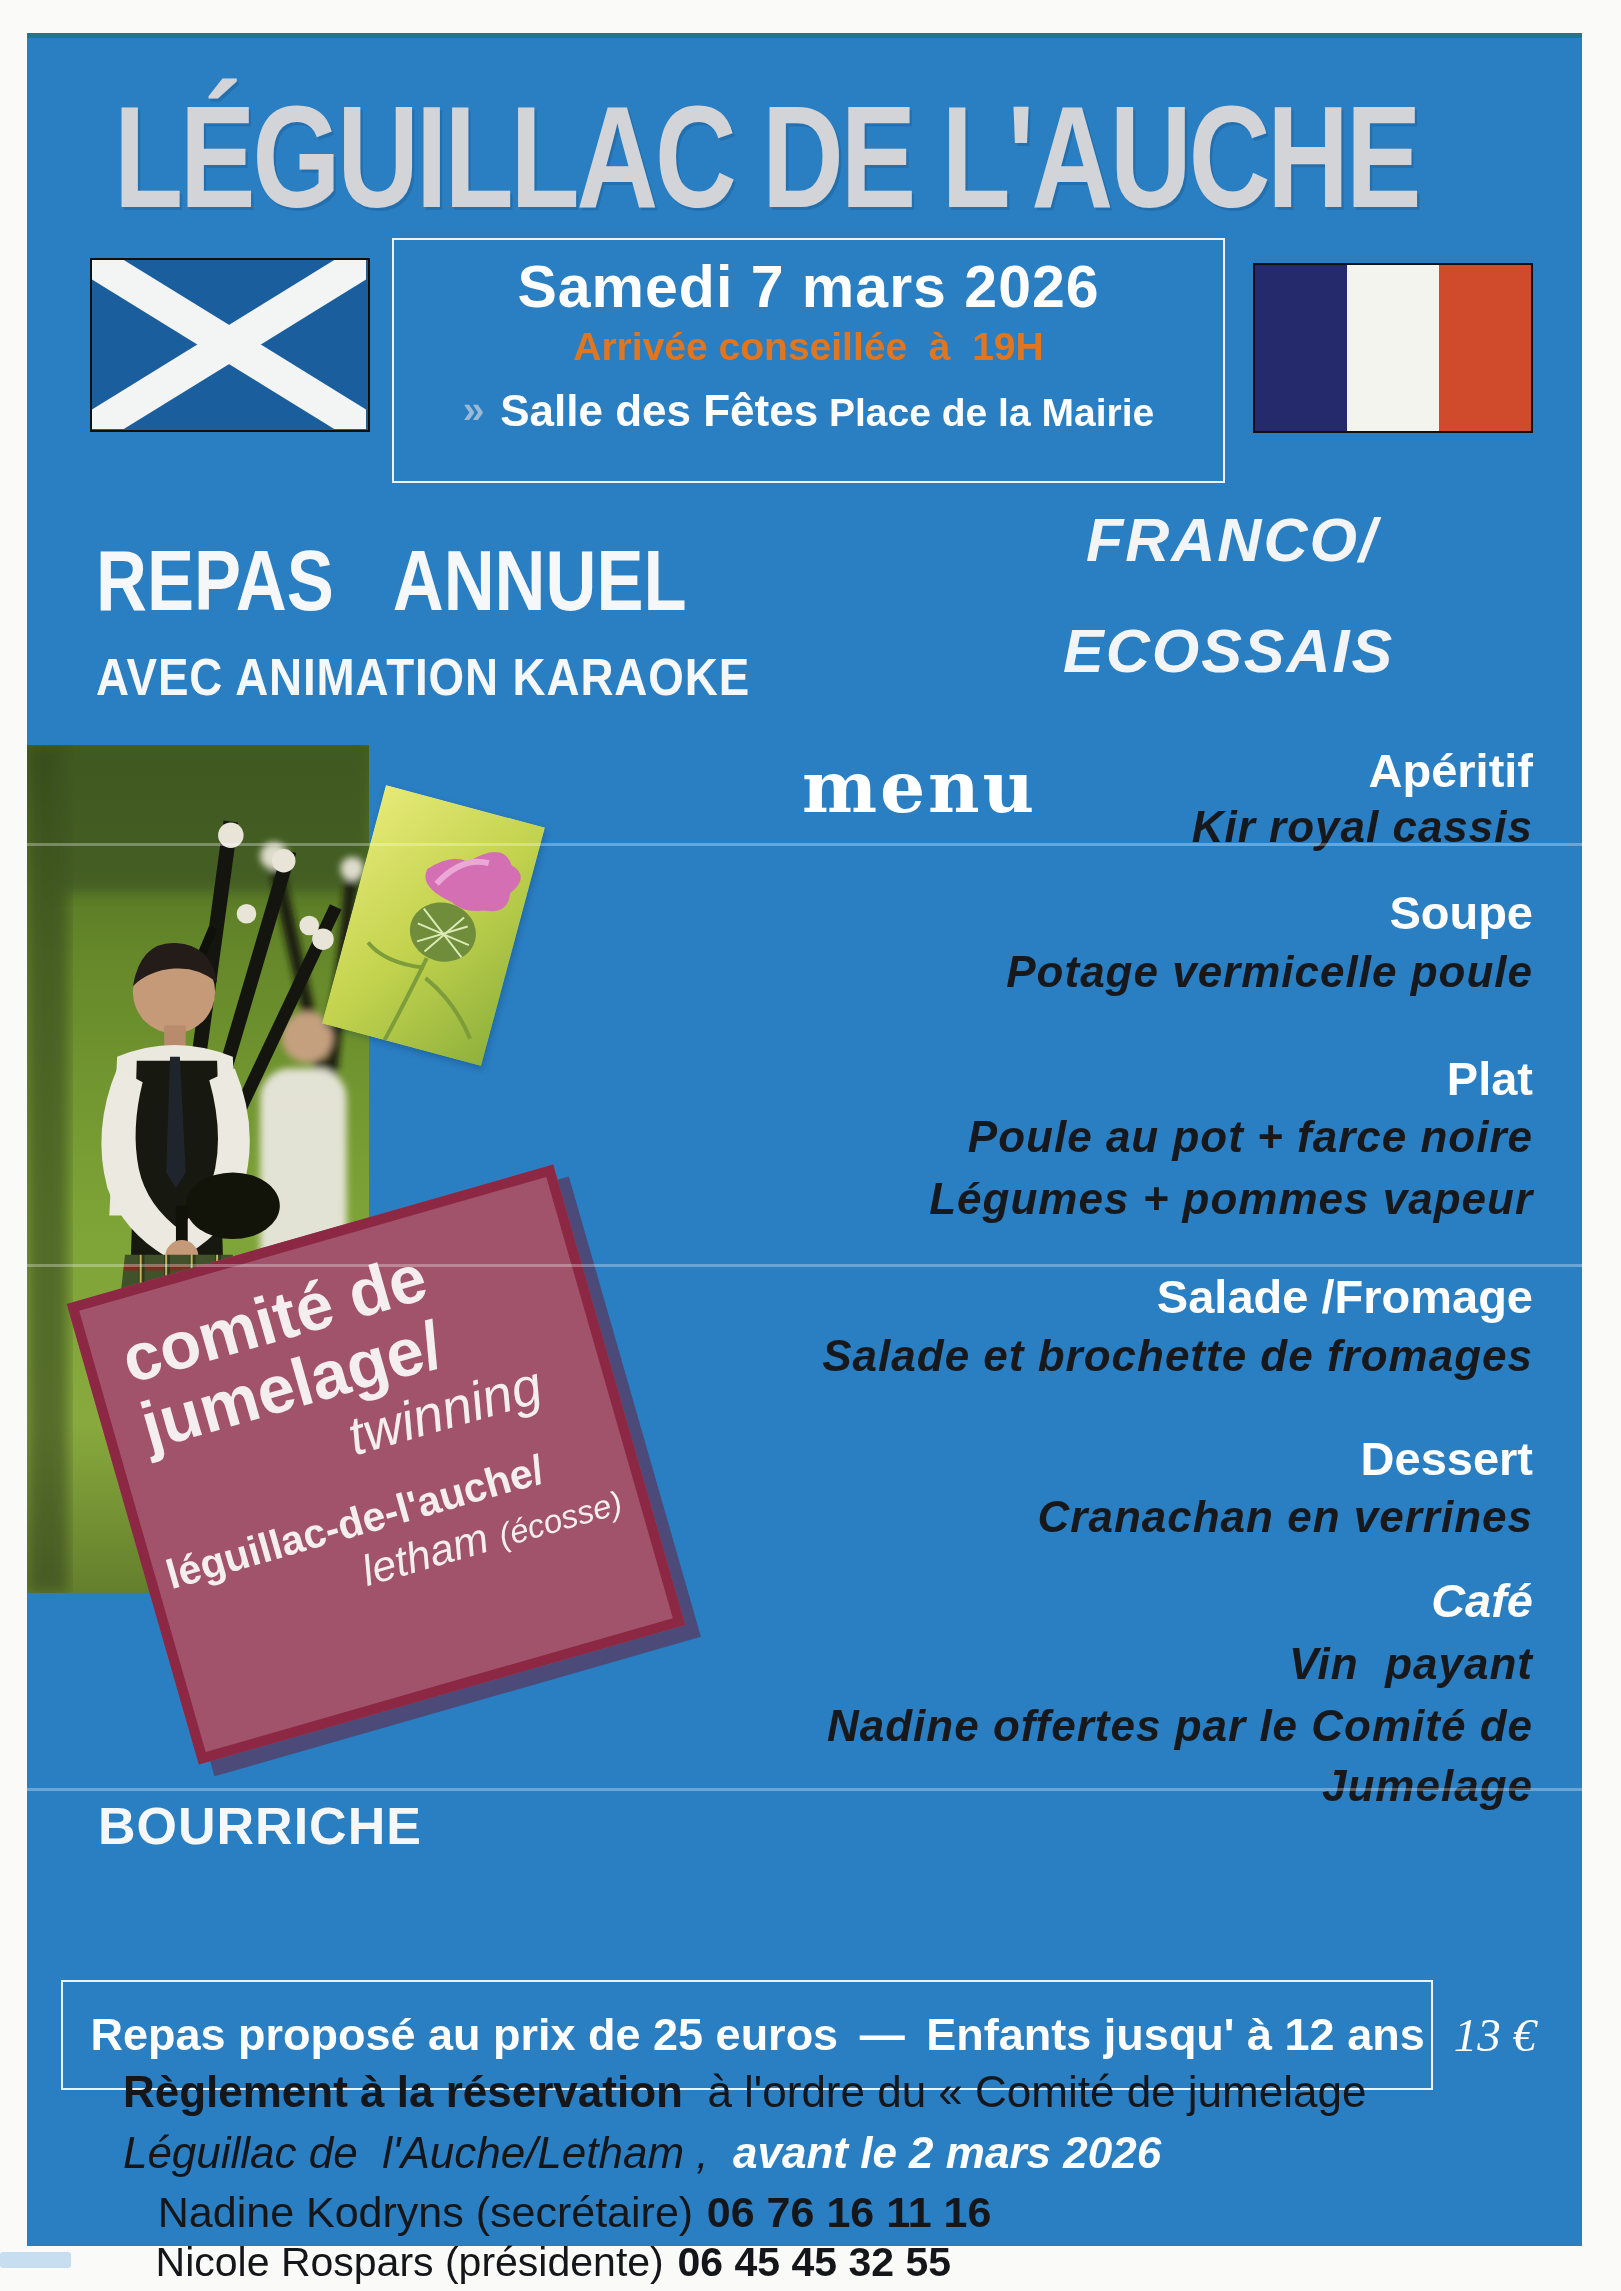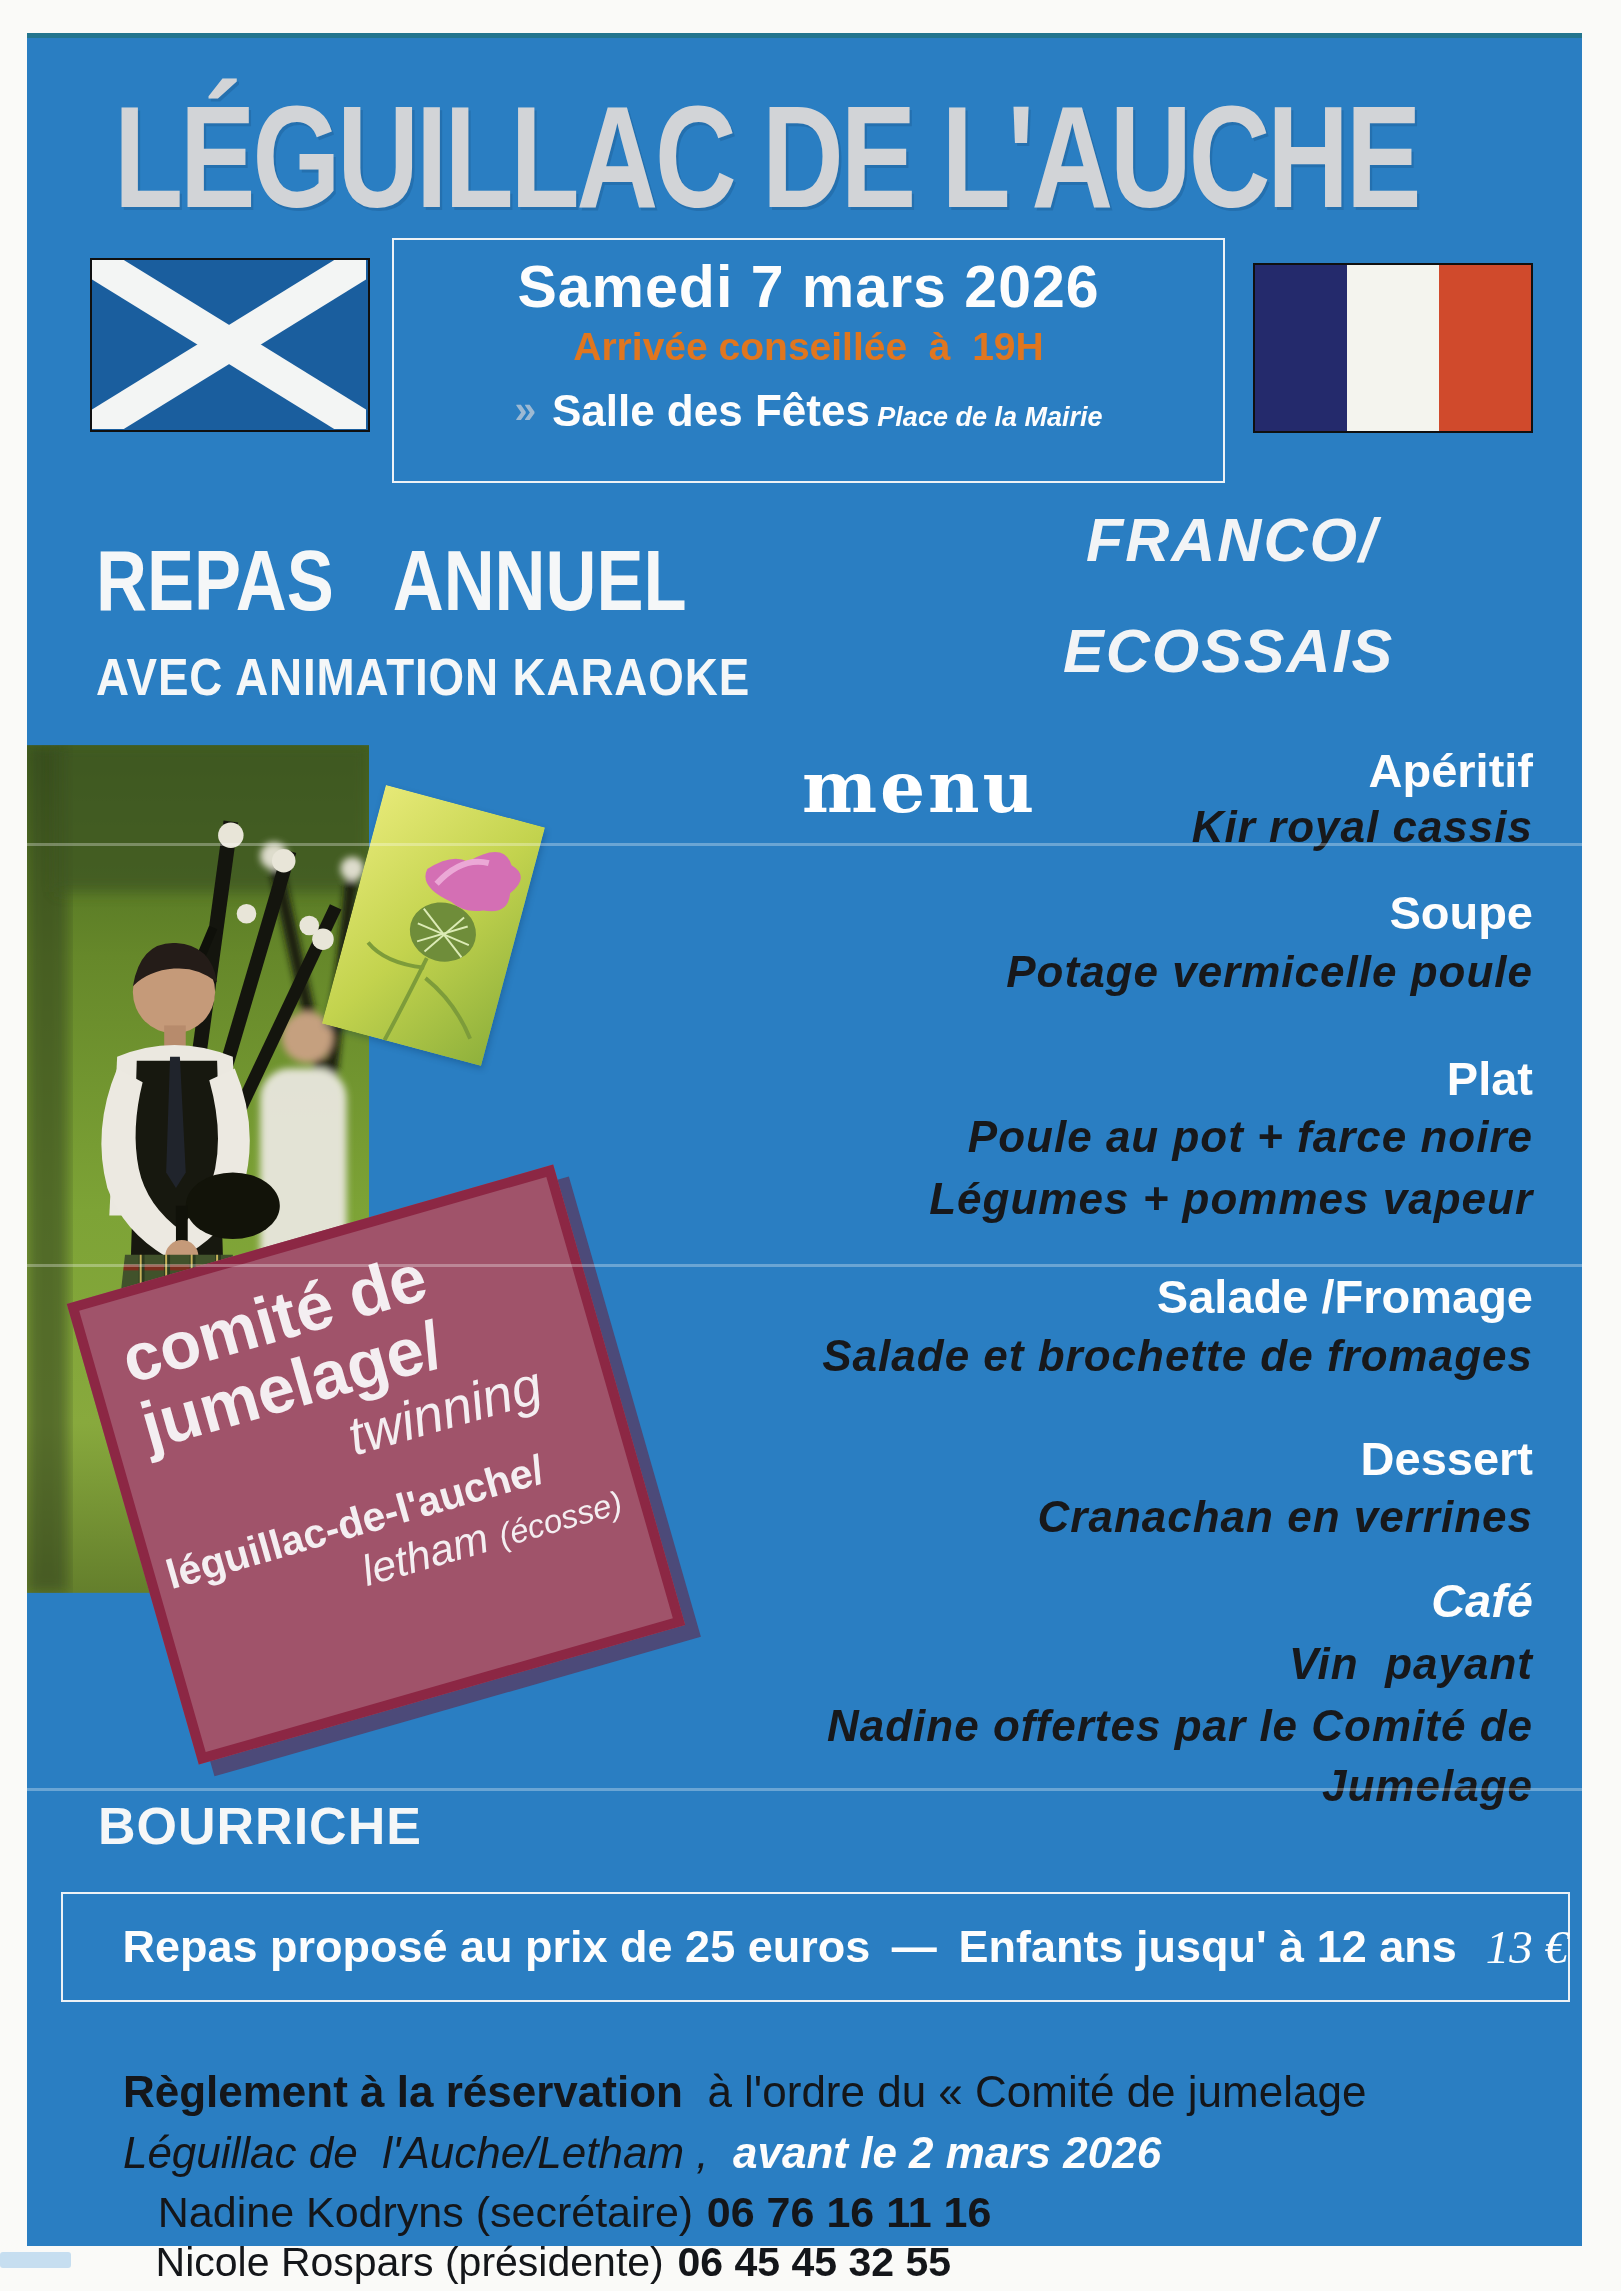--- a/index.html
+++ b/index.html
@@ -16,21 +16,21 @@
   .title{left:114px;top:92px;font-size:145px;line-height:.9;font-weight:bold;letter-spacing:-3.9px;
          color:#d2d4d7;transform:scaleX(.78);transform-origin:0 0;white-space:pre;
          text-shadow:2.9px 2.9px 0 rgba(20,70,120,.25);}
 
   
   .event-box{left:392px;top:238px;width:833px;height:245px;border:2.9px solid #edf2f6;box-sizing:border-box;text-align:center;}
   .event-date{margin-top:13px;font-size:59px;font-weight:bold;color:#fdfdfd;letter-spacing:1px;}
   .event-arrival{margin-top:3.9px;font-size:39px;font-weight:bold;color:#e0761f;}
   .event-venue{margin-top:17.6px;font-size:44px;font-weight:bold;color:#fdfdfd;}
   .venue-mark{color:#9cb9d3;font-size:39px;margin-right:15.7px;vertical-align:3.9px;}
-  .venue-rest{font-size:27px;font-style:italic;}
+  .venue-rest{font-size:39px;}
 
   
   .flag-scot{left:90px;top:258px;width:280px;height:174px;border:2.9px solid #101010;box-sizing:border-box;background:#1a5e9e;}
   .flag-fr{left:1253px;top:263px;width:280px;height:170px;border:2.9px solid #101010;box-sizing:border-box;display:flex;}
   .fr-b{flex:1;background:#242a6c;} .fr-w{flex:1;background:#f4f4ee;} .fr-r{flex:1;background:#d04a2c;}
 
   
   .repas{left:96px;top:531px;font-size:86px;font-weight:bold;color:#f5f7f8;transform:scaleX(.82);
          transform-origin:0 0;white-space:pre;word-spacing:13.7px;}
   .karaoke{left:96px;top:647px;font-size:52px;font-weight:bold;color:#f5f7f8;transform:scaleX(.88);
@@ -56,22 +56,22 @@
   .badge .b1{margin:25.5px 0 0 29px;font-size:67px;font-weight:bold;color:#f4eef1;line-height:1.04;white-space:pre;}
   .badge .b2{margin:0 0 0 29px;font-size:67px;font-weight:bold;color:#f4eef1;line-height:1.04;white-space:pre;}
   .badge .b3{text-align:right;margin:0 63px 0 0;font-size:54px;font-style:italic;color:#f4eef1;white-space:pre;}
   .badge .b4{margin:29px 0 0 11.8px;font-size:41px;font-weight:bold;color:#f4eef1;white-space:pre;}
   .badge .b5{text-align:right;margin:2px 17.6px 0 0;font-size:43px;font-style:italic;color:#f4eef1;white-space:pre;}
   .badge .b5 .paren{font-size:33px;}
 
   .bourriche{left:98px;top:1796px;font-size:52px;font-weight:bold;color:#f5f7f8;letter-spacing:1px;white-space:pre;}
 
   
-  .price-box{left:61px;top:1892px;width:1509px;height:110px;border:2.9px solid #edf2f6;box-sizing:border-box;
-             display:flex;align-items:center;padding-left:27.4px;justify-content:flex-end;}
+  .price-box{left:61px;top:1980px;width:1372px;height:110px;border:2.9px solid #edf2f6;box-sizing:border-box;
+             display:flex;align-items:center;padding-left:27.4px;}
   .price-main{font-size:45px;font-weight:bold;color:#fdfdfd;white-space:pre;}
   .price-dash{font-size:45px;font-weight:bold;color:#fdfdfd;margin:0 21.6px;}
   .price-child{font-size:45px;font-weight:bold;color:#fdfdfd;white-space:pre;}
   .price-val{font-size:47px;font-style:italic;color:#fdfdfd;margin-left:29px;
              font-family:"Liberation Serif",serif;white-space:pre;}
 
   
   .f-line{position:absolute;color:#14161a;font-size:44px;white-space:pre;}
   .f1{left:74px;top:2017px;}
   .f1 .lead{font-weight:bold;}

